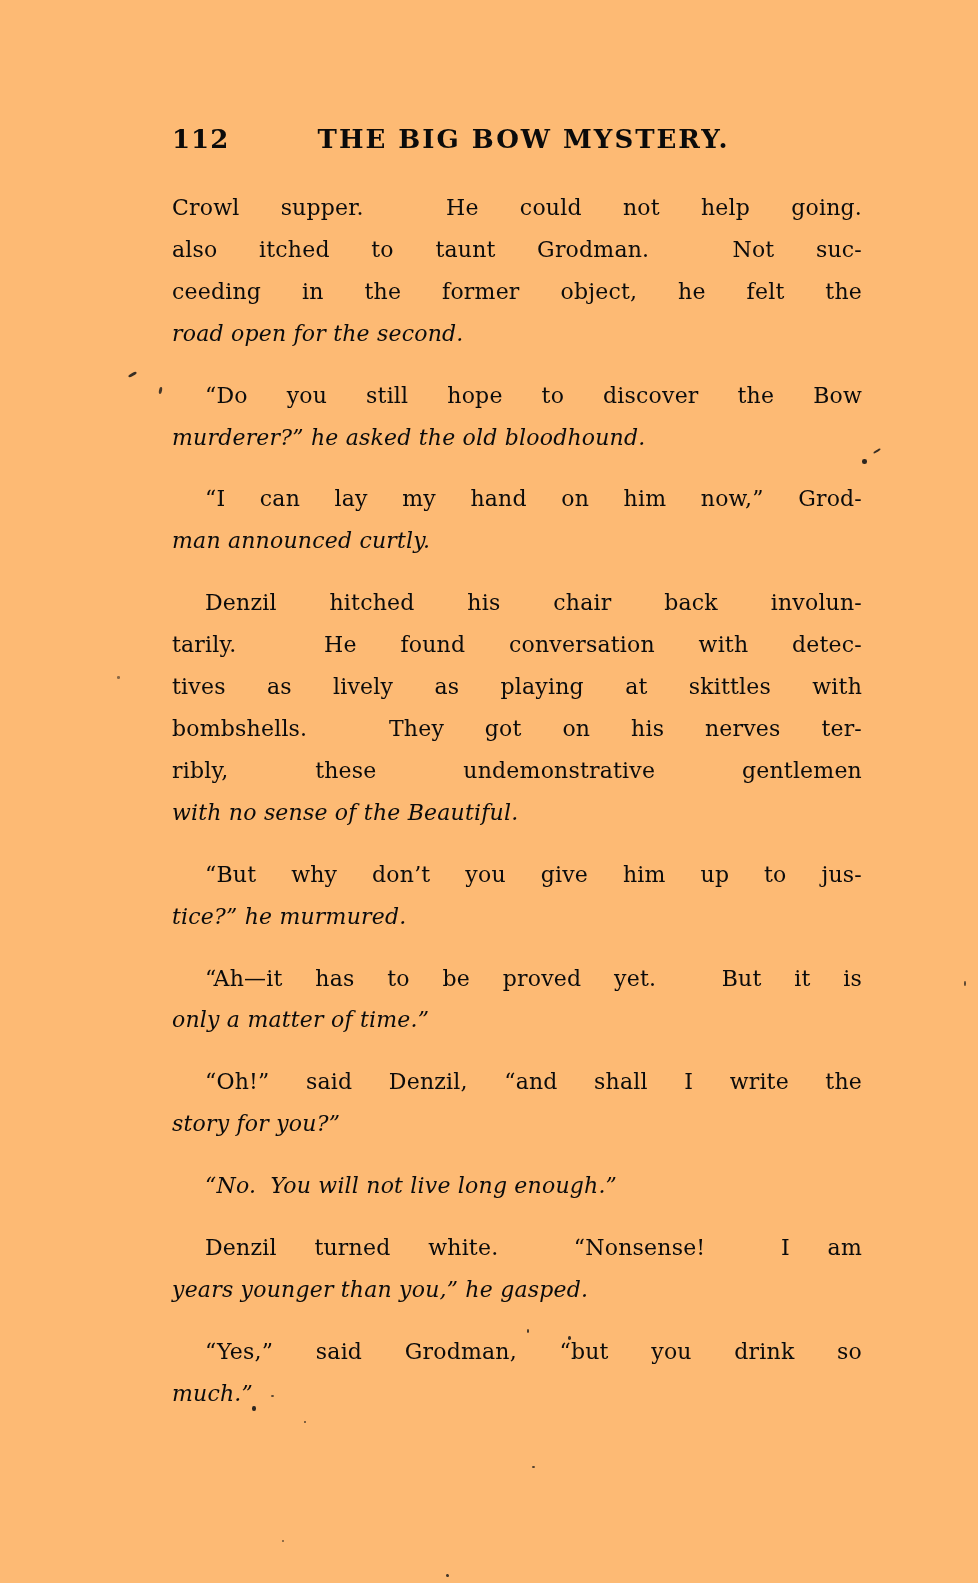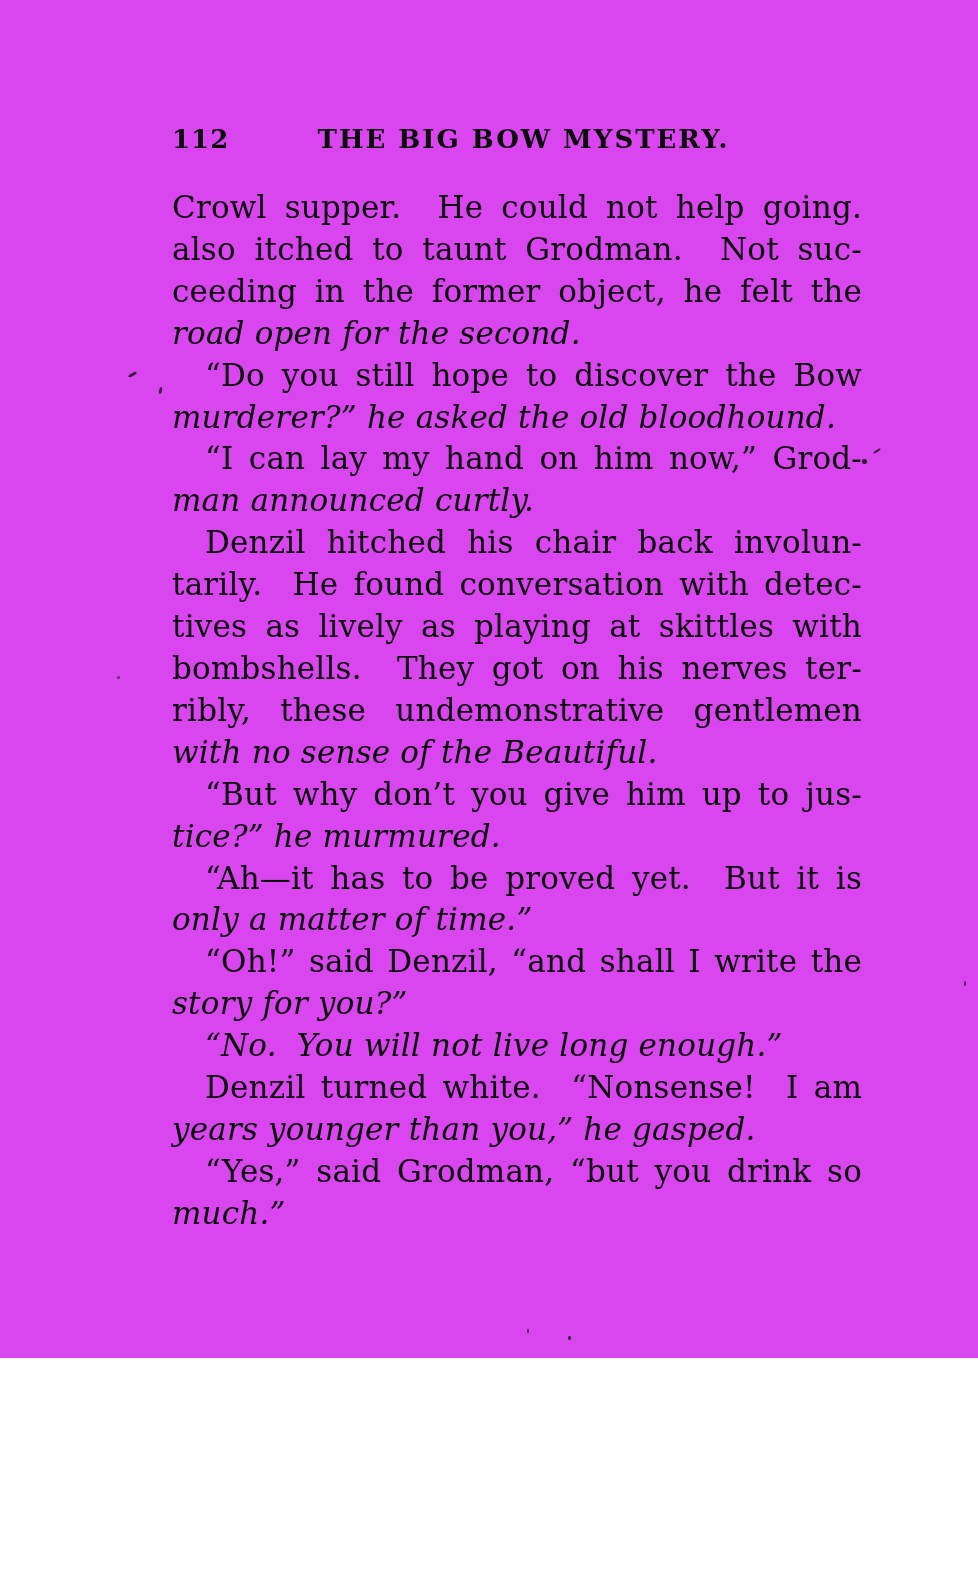--- a/index.html
+++ b/index.html
@@ -1,20 +1,20 @@
 <!DOCTYPE html>
 <html><head>
 <meta charset="utf-8">
 <style>
   html, body { margin: 0; padding: 0; background: #ffffff; }
   .page {
     position: relative;
     width: 978px;
-    height: 1358px;
-    background: #d946ef;
+    height: 1583px;
+    background: #fdba74;
     overflow: hidden;
     font-family: "DejaVu Serif", "Liberation Serif", serif;
     color: #0b0b0b;
   }
   .running-header {
     position: absolute;
     top: 124px;
     left: 172px;
     width: 690px;
     height: 32px;
@@ -37,27 +37,27 @@
     font-weight: 700;
     letter-spacing: 2px;
   }
   .text-block {
     position: absolute;
     top: 187px;
     left: 172px;
     width: 690px;
   }
   .line {
-    font-size: 31px;
+    font-size: 22px;
     line-height: 41.9px;
     letter-spacing: 0.2px;
     text-align: justify;
     text-align-last: justify;
   }
-  .line.indent { text-indent: 33px; }
+  .line.indent { text-indent: 33px; margin-top: 20px; }
   .line.end {
     text-align: center;
     text-align-last: left;
     font-style: italic;
   }
   .speck {
     position: absolute;
     background: #161616;
     border-radius: 45%;
   }

